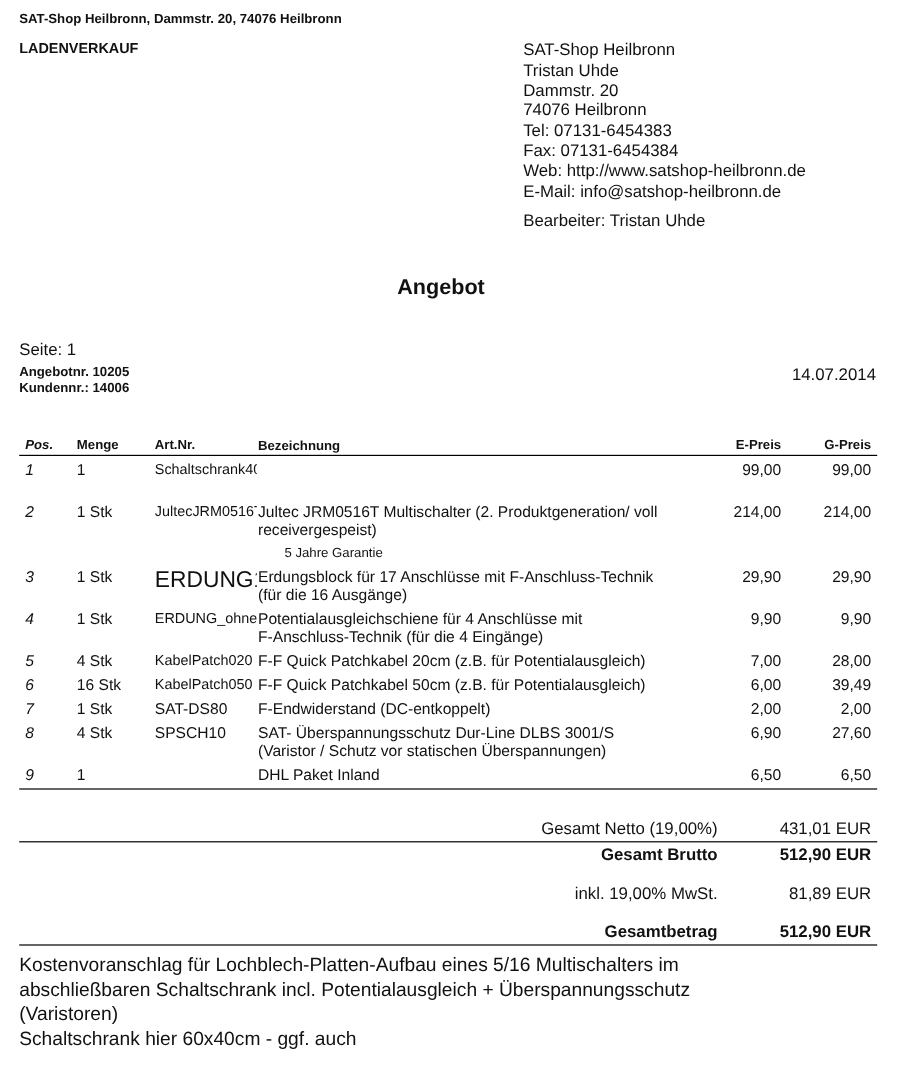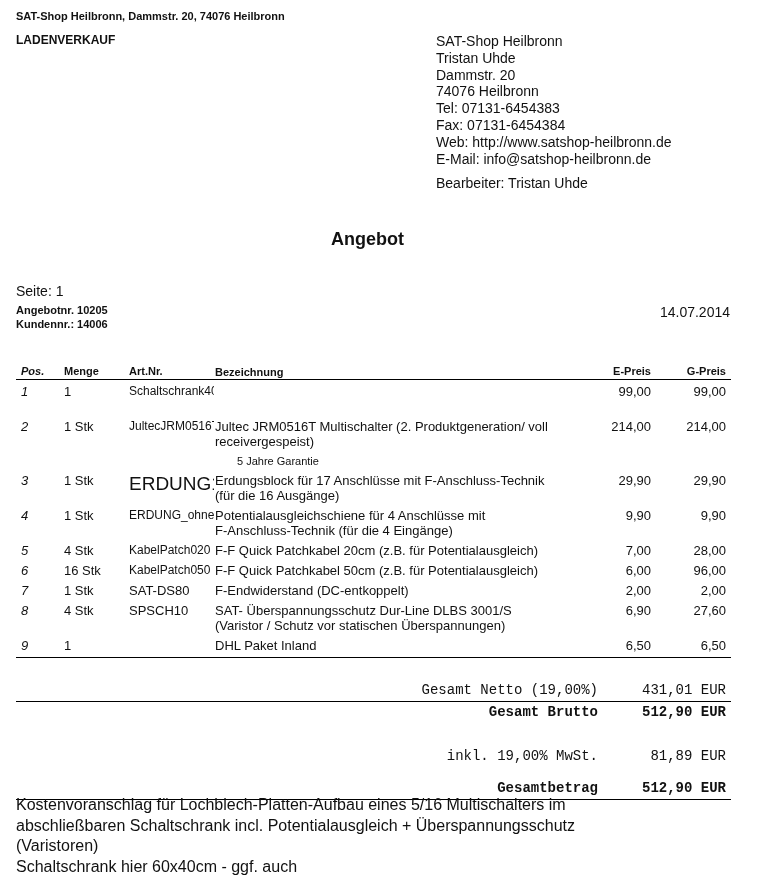--- a/index.html
+++ b/index.html
@@ -22,21 +22,21 @@
   .c-qty { left: 48px; }
   .c-art { left: 113px; width: 85px; overflow: hidden; white-space: nowrap; font-size: 12px; }
   .c-desc { left: 199px; width: 395px; line-height: 15px; }
   .c-ep { right: 80px; text-align: left; }
   .c-gp { right: 5px; text-align: right; padding-left: 12px; }
   .hdr .c { top: 1px; }
   .hdr .c-art { font-size: 11px; }
   .note { position: absolute; left: 237px; font-size: 11px; }
   .items-bottom { border-bottom: 1.5px solid #000; }
   .totals { position: absolute; left: 16px; top: 680px; width: 715px; font-size: 14px; }
-  .trow { position: relative; height: 22px; font-family: Liberation Mono, monospace; }
+  .trow { position: relative; height: 22px; }
   .tlabel { position: absolute; right: 133px; top: 2px; }
   .tval { position: absolute; right: 5px; top: 2px; }
   .bold { font-weight: bold; }
   .line { border-bottom: 1.5px solid #000; }
   .remark { left: 16px; top: 795px; font-size: 16px; line-height: 20.5px; white-space: normal; width: 740px; }
 </style>
 </head>
 <body>
 
 <div class="abs sender-line">SAT-Shop Heilbronn, Dammstr. 20, 74076 Heilbronn</div>
@@ -125,21 +125,21 @@
     <span class="c c-ep">7,00</span>
     <span class="c c-gp">28,00</span>
   </div>
 
   <div class="row" style="height:20px">
     <span class="c c-pos">6</span>
     <span class="c c-qty">16 Stk</span>
     <span class="c c-art">KabelPatch050</span>
     <div class="c c-desc">F-F Quick Patchkabel 50cm (z.B. für Potentialausgleich)</div>
     <span class="c c-ep">6,00</span>
-    <span class="c c-gp">96,00</span>
+    <span class="c c-gp">39,49</span>
   </div>
 
   <div class="row" style="height:20px">
     <span class="c c-pos">7</span>
     <span class="c c-qty">1 Stk</span>
     <span class="c c-art" style="font-size:13px">SAT-DS80</span>
     <div class="c c-desc">F-Endwiderstand (DC-entkoppelt)</div>
     <span class="c c-ep">2,00</span>
     <span class="c c-gp">2,00</span>
   </div>
@@ -168,21 +168,21 @@
 
 <div class="totals">
   <div class="trow line">
     <span class="tlabel">Gesamt Netto (19,00%)</span>
     <span class="tval">431,01 EUR</span>
   </div>
   <div class="trow bold">
     <span class="tlabel">Gesamt Brutto</span>
     <span class="tval">512,90 EUR</span>
   </div>
-  <div class="trow" style="margin-top:22px">
+  <div class="trow" style="margin-top:10px">
     <span class="tlabel">inkl. 19,00% MwSt.</span>
     <span class="tval">81,89 EUR</span>
   </div>
   <div class="trow bold line" style="margin-top:10px">
     <span class="tlabel">Gesamtbetrag</span>
     <span class="tval">512,90 EUR</span>
   </div>
 </div>
 
 <div class="abs remark">

